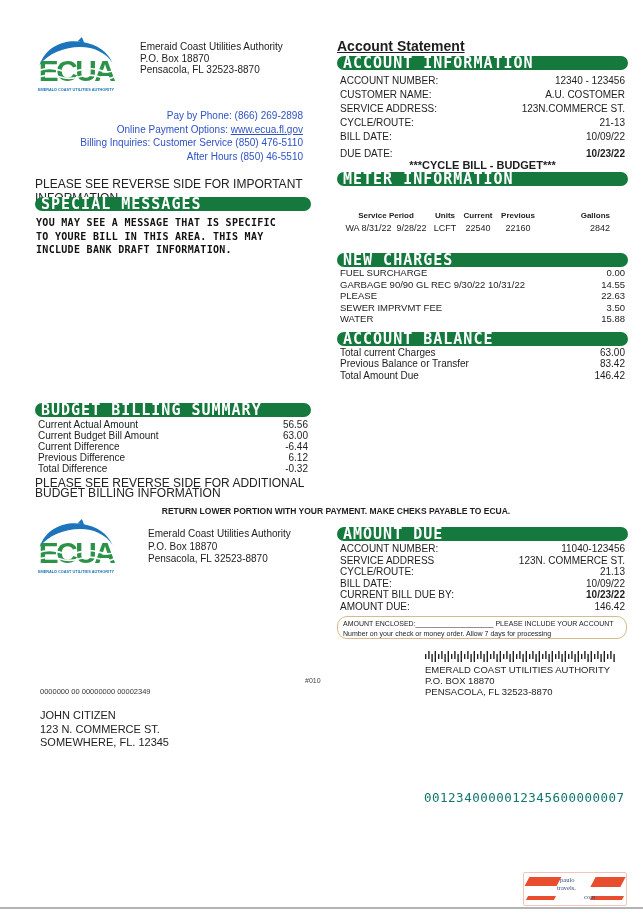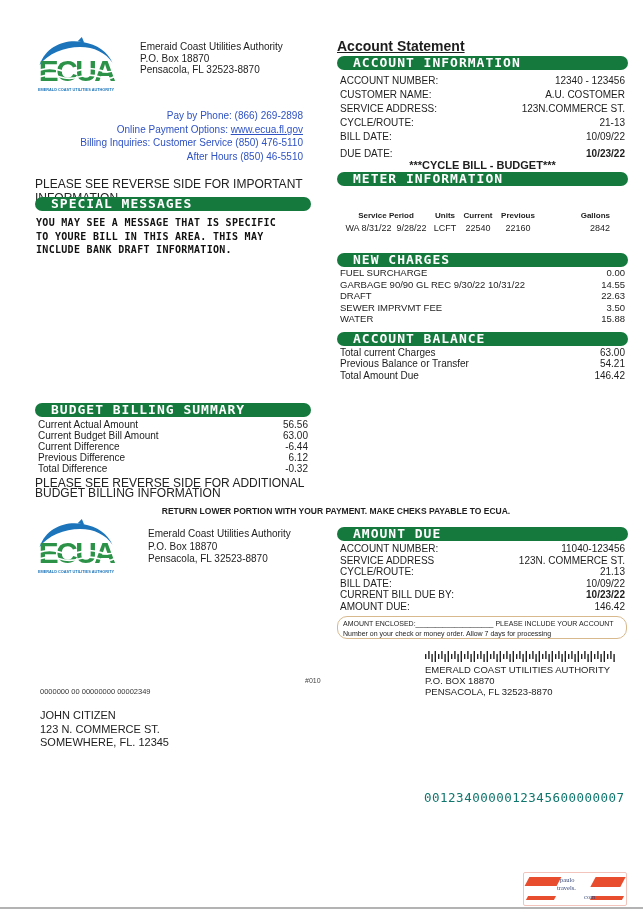--- a/index.html
+++ b/index.html
@@ -1,22 +1,22 @@
 <!DOCTYPE html>
 <html><head>
 <meta charset="utf-8">
 <style>
   html,body{margin:0;padding:0;background:#fff;}
   .page{position:relative;width:643px;height:915px;background:#fff;overflow:hidden;
         font-family:"Liberation Sans",sans-serif;color:#1d1d1d;}
   .abs{position:absolute;}
   
   .bar{position:absolute;height:14px;line-height:14px;background:#15793E;color:#fff;
-       font-family:"DejaVu Sans Mono",monospace;font-weight:bold;font-size:13px;
-       letter-spacing:1px;padding-left:16px;border-radius:7px;box-sizing:border-box;}
+       font-family:"DejaVu Sans Mono",monospace;font-weight:bold;font-size:15px;
+       letter-spacing:1px;padding-left:6px;border-radius:7px;box-sizing:border-box;}
   
   .rows{position:absolute;display:flex;flex-direction:column;}
   .kv{display:flex;justify-content:space-between;padding:0 3px 0 3px;}
   .kv .v{text-align:right;}
   .b{font-weight:bold;}
   
   .addr{font-size:10px;line-height:11.5px;}
   .contact{width:268px;text-align:center;color:#2F52C4;font-size:10px;line-height:13.5px;}
   .contact a{color:#2F52C4;}
   .smallnote{font-size:12px;text-align:left;color:#222;}
@@ -139,42 +139,42 @@
   <div class="rows" style="left:337px;top:267px;width:291px;font-size:9.5px;line-height:11.5px;">
     <div class="kv">
         <span>FUEL SURCHARGE</span>
         <span class="v">0.00</span>
       </div>
     <div class="kv">
         <span>GARBAGE 90/90 GL REC 9/30/22 10/31/22</span>
         <span class="v">14.55</span>
       </div>
     <div class="kv">
-        <span>DRAFT</span>
+        <span>PLEASE</span>
         <span class="v">22.63</span>
       </div>
     <div class="kv">
         <span>SEWER IMPRVMT FEE</span>
         <span class="v">3.50</span>
       </div>
     <div class="kv">
         <span>WATER</span>
         <span class="v">15.88</span>
       </div>
   </div>
 
   <div class="bar" style="left:337px;top:332px;width:291px;">ACCOUNT BALANCE</div>
   <div class="rows" style="left:337px;top:347px;width:291px;font-size:10px;line-height:11.3px;">
     <div class="kv">
         <span>Total current Charges</span>
         <span class="v">63.00</span>
       </div>
     <div class="kv">
         <span>Previous Balance or Transfer</span>
-        <span class="v">54.21</span>
+        <span class="v">83.42</span>
       </div>
     <div class="kv">
         <span>Total Amount Due</span>
         <span class="v">146.42</span>
       </div>
   </div>
 
   <div class="bar" style="left:35px;top:403px;width:276px;">BUDGET BILLING SUMMARY</div>
   <div class="rows" style="left:35px;top:419px;width:276px;font-size:10px;line-height:11px;">
     <div class="kv">

